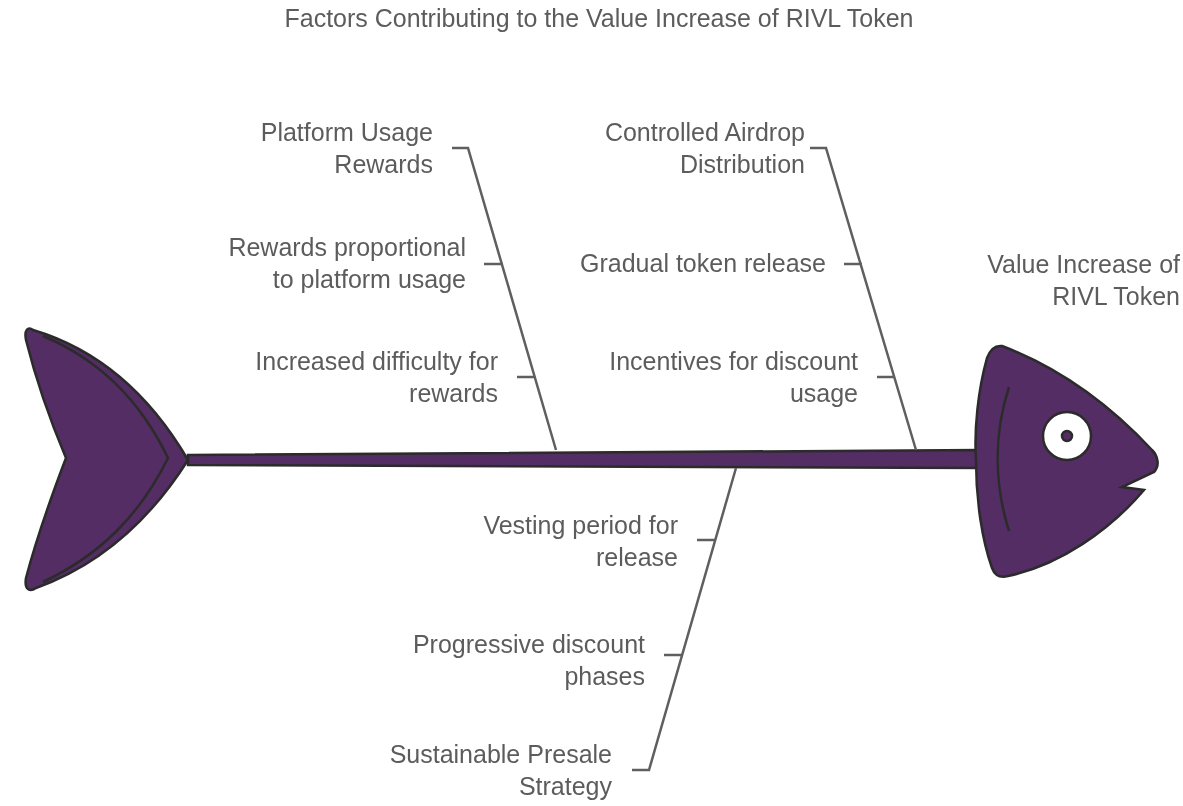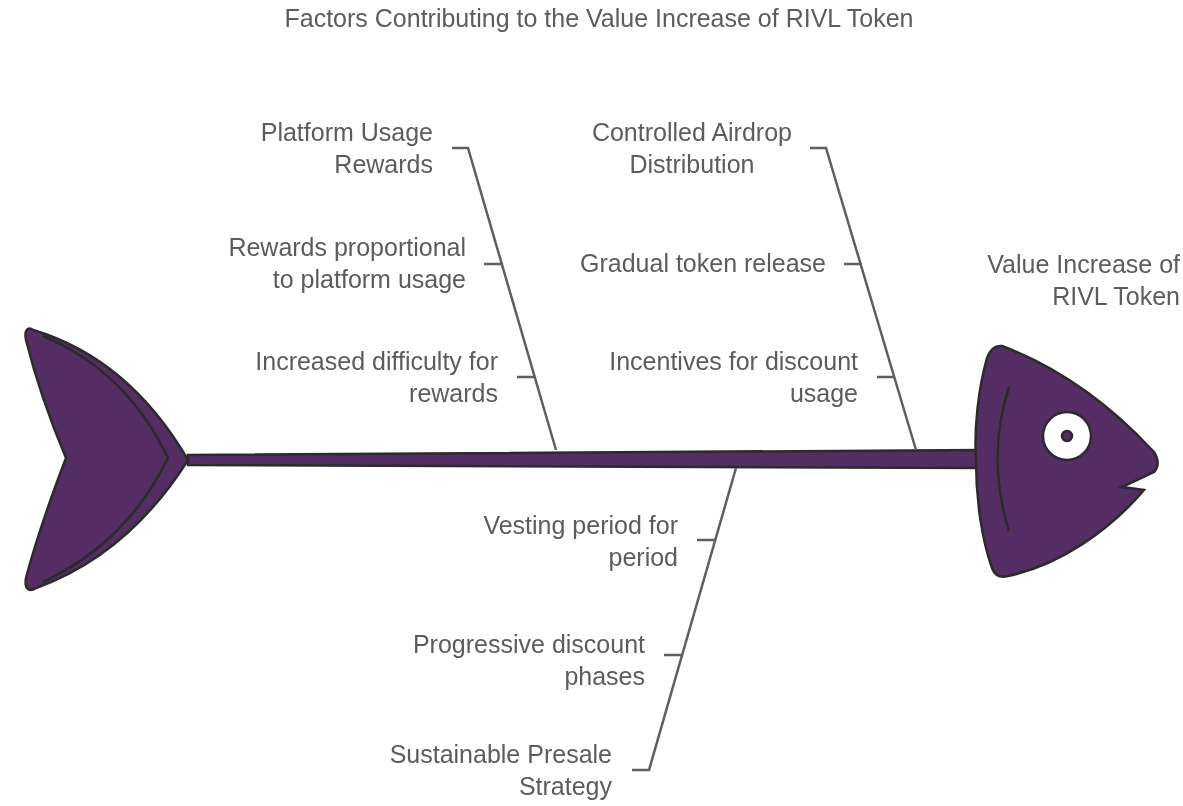--- a/index.html
+++ b/index.html
@@ -52,35 +52,35 @@
 </div>
 <div class="lbl" style="right:717px; top:231px;">
   <div>Rewards proportional</div>
   <div>to platform usage</div>
 </div>
 <div class="lbl" style="right:685px; top:345px;">
   <div>Increased difficulty for</div>
   <div>rewards</div>
 </div>
 
-<div class="lbl" style="right:391px; top:116px;text-align:center;">
+<div class="lbl" style="right:378px; top:116px;">
   <div>Controlled Airdrop</div>
   <div>Distribution</div>
 </div>
 <div class="lbl" style="right:357px; top:247px;">
   <div>Gradual token release</div>
 </div>
 <div class="lbl" style="right:325px; top:345px;">
   <div>Incentives for discount</div>
   <div>usage</div>
 </div>
 
 <div class="lbl" style="right:505px; top:509px;">
   <div>Vesting period for</div>
-  <div>period</div>
+  <div>release</div>
 </div>
 <div class="lbl" style="right:538px; top:628px;">
   <div>Progressive discount</div>
   <div>phases</div>
 </div>
 <div class="lbl" style="right:571px; top:738px;">
   <div>Sustainable Presale</div>
   <div>Strategy</div>
 </div>
 

